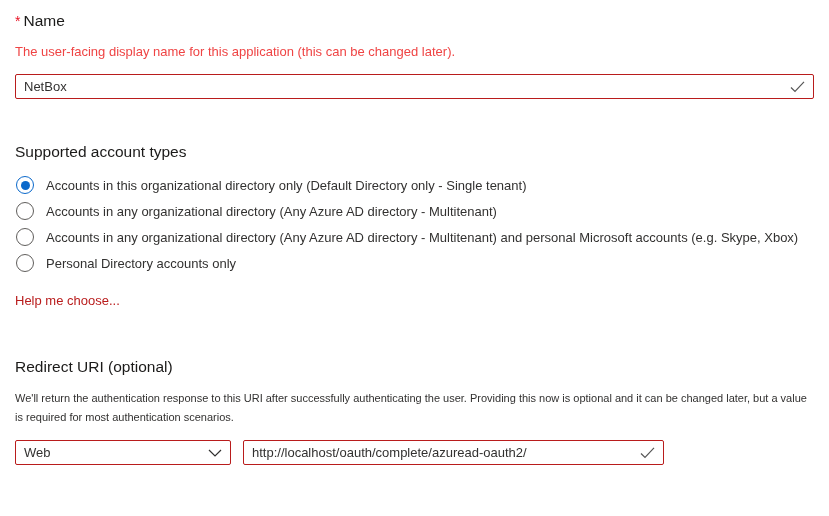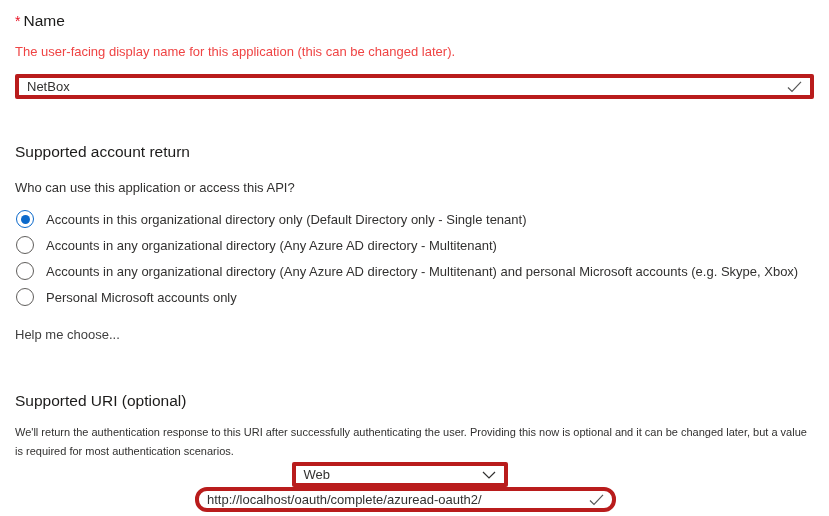--- a/index.html
+++ b/index.html
@@ -29,21 +29,21 @@
     line-height: 16px;
     color: #ef4444;
     margin: 13px 0 0 0;
     max-width: 800px;
   }
 
   
   .field {
     position: relative;
     height: 25px;
-    border: 4px solid #b91c1c;
+    border: 1px solid #b91c1c;
     border-radius: 2px;
     background: #fff;
     display: flex;
     align-items: center;
   }
   .field input {
     border: none;
     outline: none;
     background: transparent;
     font-family: inherit;
@@ -103,52 +103,50 @@
     margin-left: 12px;
     color: #323130;
     white-space: nowrap;
   }
 
   .help-link {
     display: inline-block;
     margin-top: 17px;
     font-size: 13px;
     line-height: 16px;
-    color: #404040;
+    color: #b91c1c;
     text-decoration: none;
     cursor: pointer;
   }
 
   .section-gap-2 { margin-top: 48px; }
 
   .redirect-desc {
     font-size: 11px;
     line-height: 19px;
     margin: 12px 0 0 0;
     width: 800px;
   }
 
   .uri-row {
     display: flex;
-    margin-top: 1px;
-    align-items: center;
-    flex-direction: column;
+    margin-top: 13px;
+    align-items: center;
   }
   .platform-select {
     width: 216px;
     padding-left: 8px;
     font-size: 13px;
     color: #323130;
     cursor: pointer;
   }
   .platform-select .select-value { flex: 1; }
   .uri-field {
     width: 421px;
     margin-left: 12px;
-    border-radius: 12px;
   }
 </style>
 </head>
 <body>
 
 <div class="page">
 
   
   <h2 class="section-title"><span class="req">*</span><span>Name</span></h2>
 
@@ -157,47 +155,46 @@
   <div class="field name-input-wrap">
     <input type="text" value="NetBox" style="">
     <span class="trail-icon">
       <svg width="15" height="12" viewBox="0 0 15 12">
         <polyline points="1,6.5 5,10.5 14,0.8" fill="none" stroke="#575757" stroke-width="1.2"></polyline>
       </svg>
     </span>
   </div>
 
   
-  <h2 class="section-title section-gap-1">Supported account return</h2>
-
-  <p class="question">Who can use this application or access this API?</p>
+  <h2 class="section-title section-gap-1">Supported account types</h2>
+
 
   <div class="radio-group" id="radio-group">
       <div class="radio-row">
         <span class="radio selected"></span>
         <span class="radio-label">Accounts in this organizational directory only (Default Directory only - Single tenant)</span>
       </div>
       <div class="radio-row">
         <span class="radio"></span>
         <span class="radio-label">Accounts in any organizational directory (Any Azure AD directory - Multitenant)</span>
       </div>
       <div class="radio-row">
         <span class="radio"></span>
         <span class="radio-label">Accounts in any organizational directory (Any Azure AD directory - Multitenant) and personal Microsoft accounts (e.g. Skype, Xbox)</span>
       </div>
       <div class="radio-row">
         <span class="radio"></span>
-        <span class="radio-label">Personal Microsoft accounts only</span>
+        <span class="radio-label">Personal Directory accounts only</span>
       </div>
     </div>
 
   <a class="help-link">Help me choose...</a>
 
   
-  <h2 class="section-title section-gap-2">Supported URI (optional)</h2>
+  <h2 class="section-title section-gap-2">Redirect URI (optional)</h2>
 
   <p class="redirect-desc">We'll return the authentication response to this URI after successfully authenticating the user. Providing this now is optional and it can be changed later, but a value is required for most authentication scenarios.</p>
 
   <div class="uri-row">
     <div class="field platform-select">
       <span class="select-value">Web</span>
       <span class="trail-icon">
         <svg width="14" height="9" viewBox="0 0 14 9">
           <polyline points="1,1.5 7,7.5 13,1.5" fill="none" stroke="#323130" stroke-width="1.2"></polyline>
         </svg>

